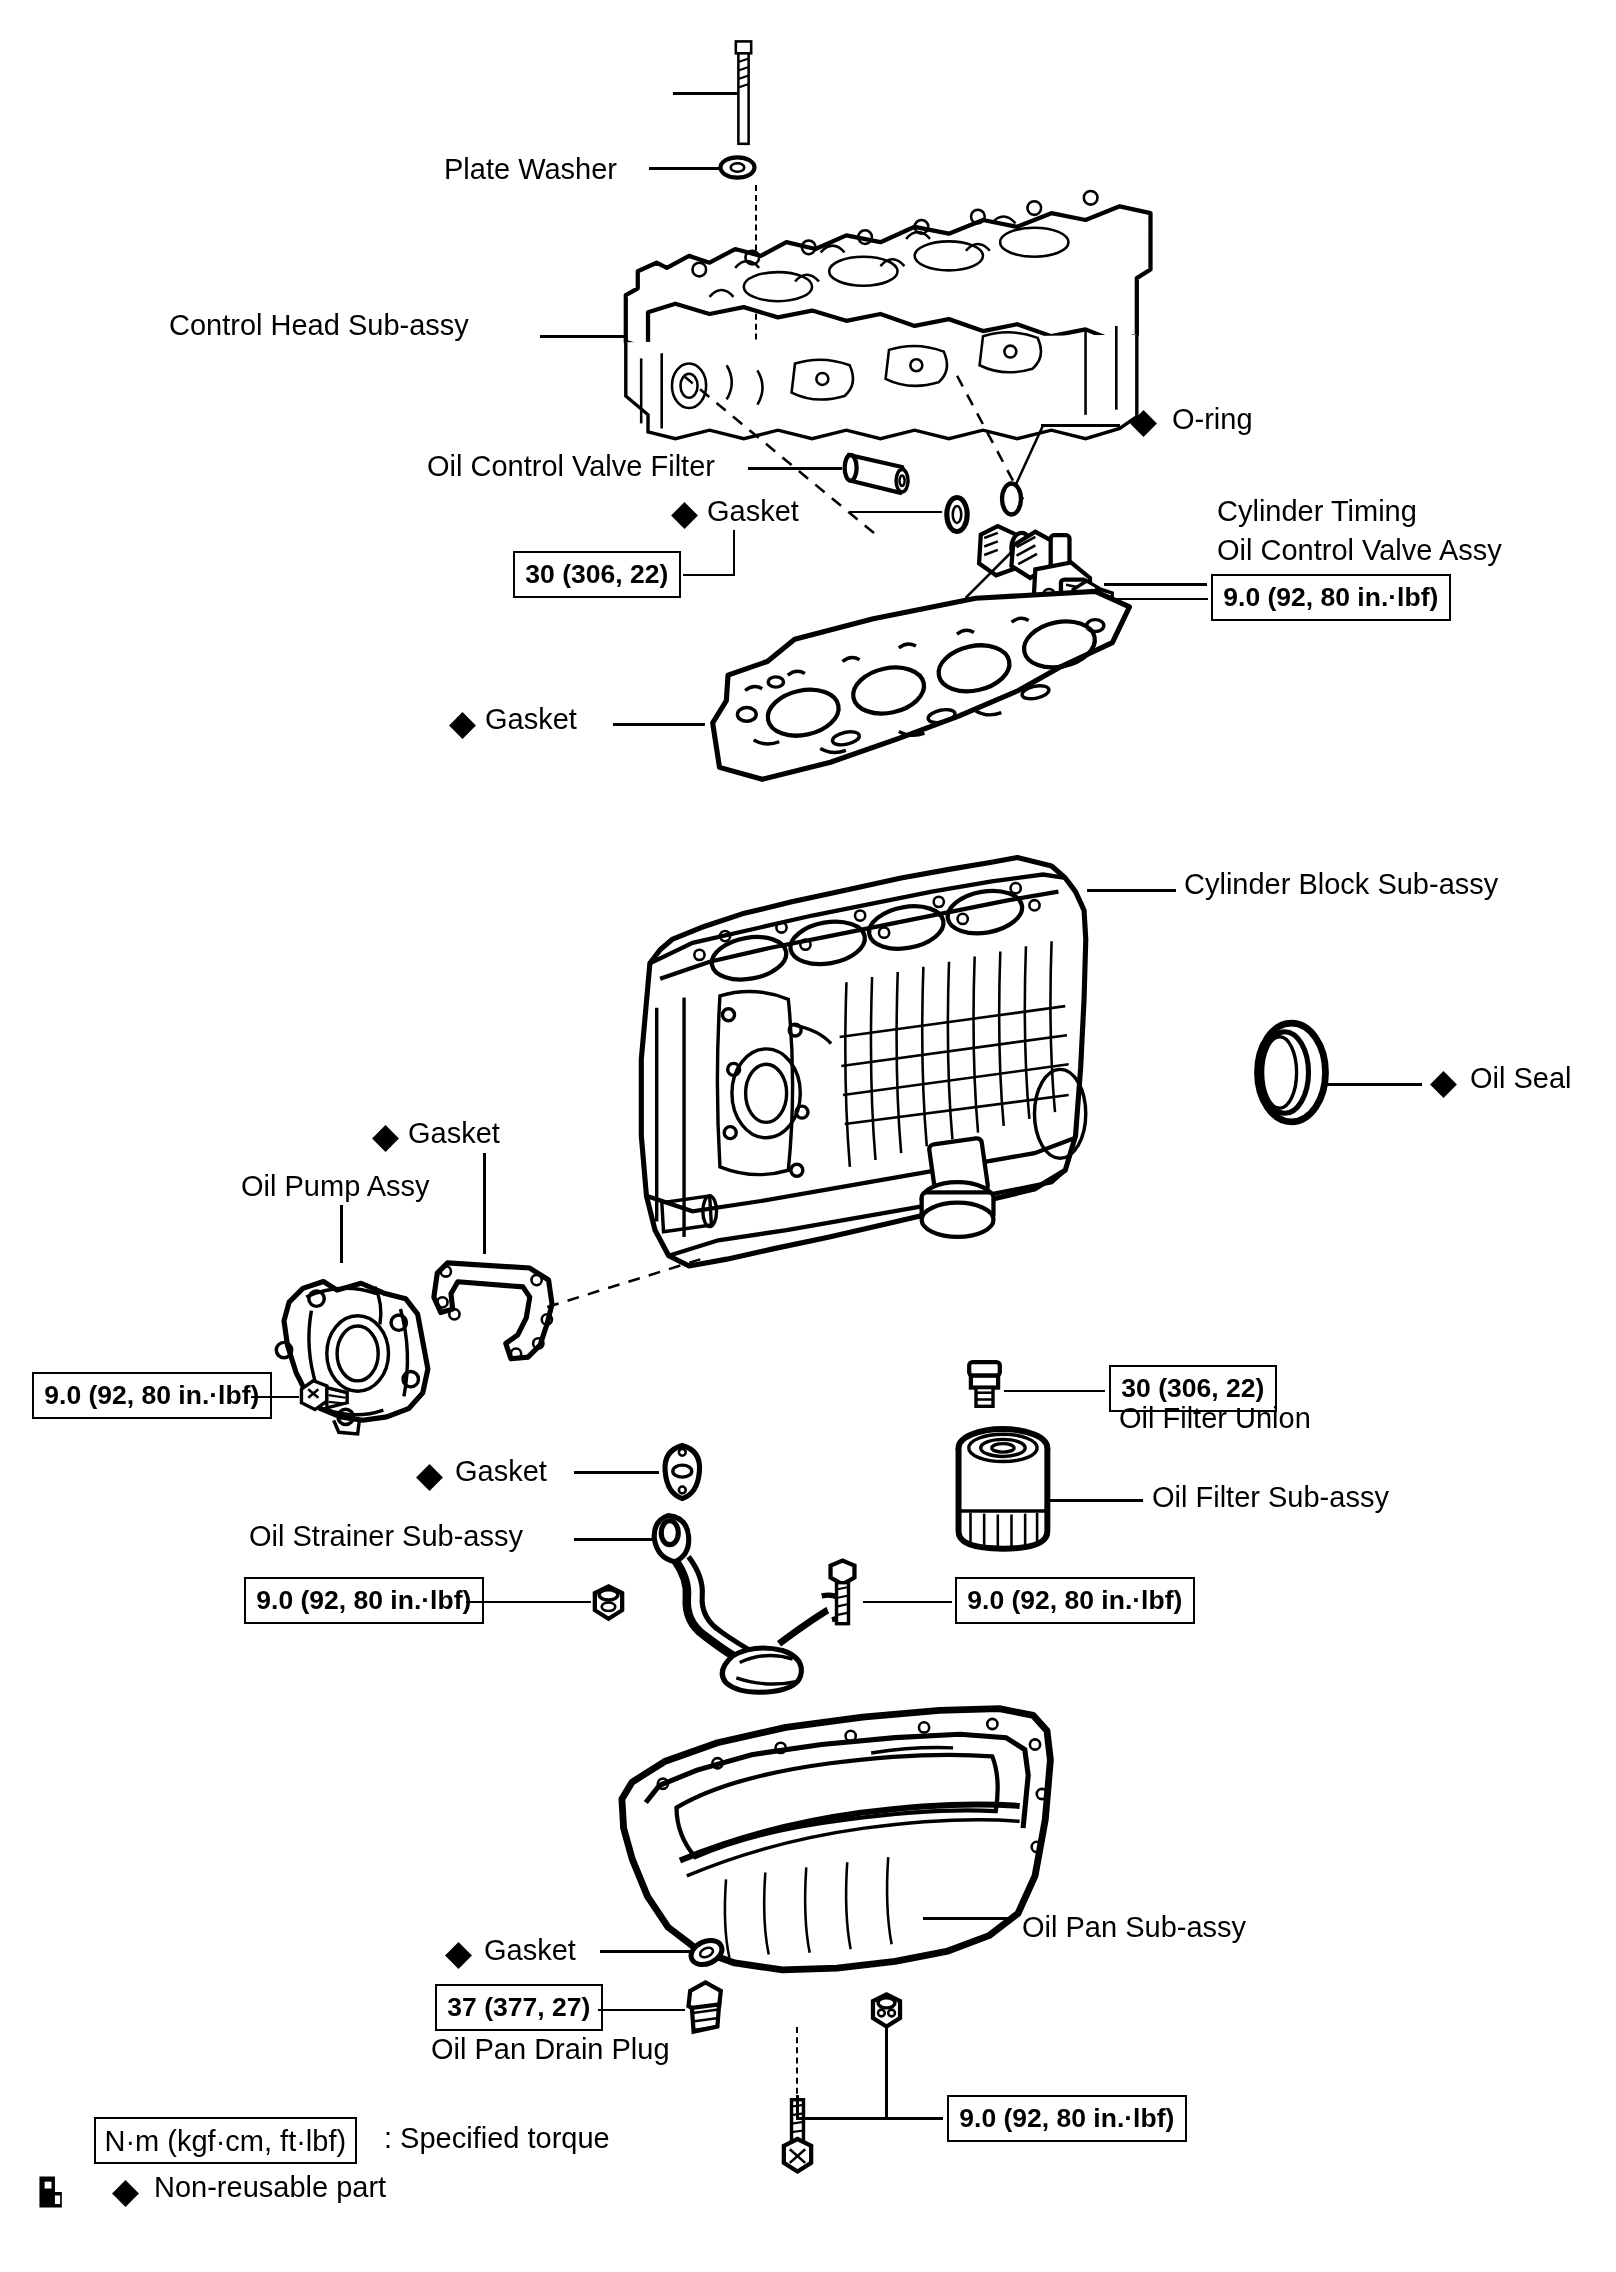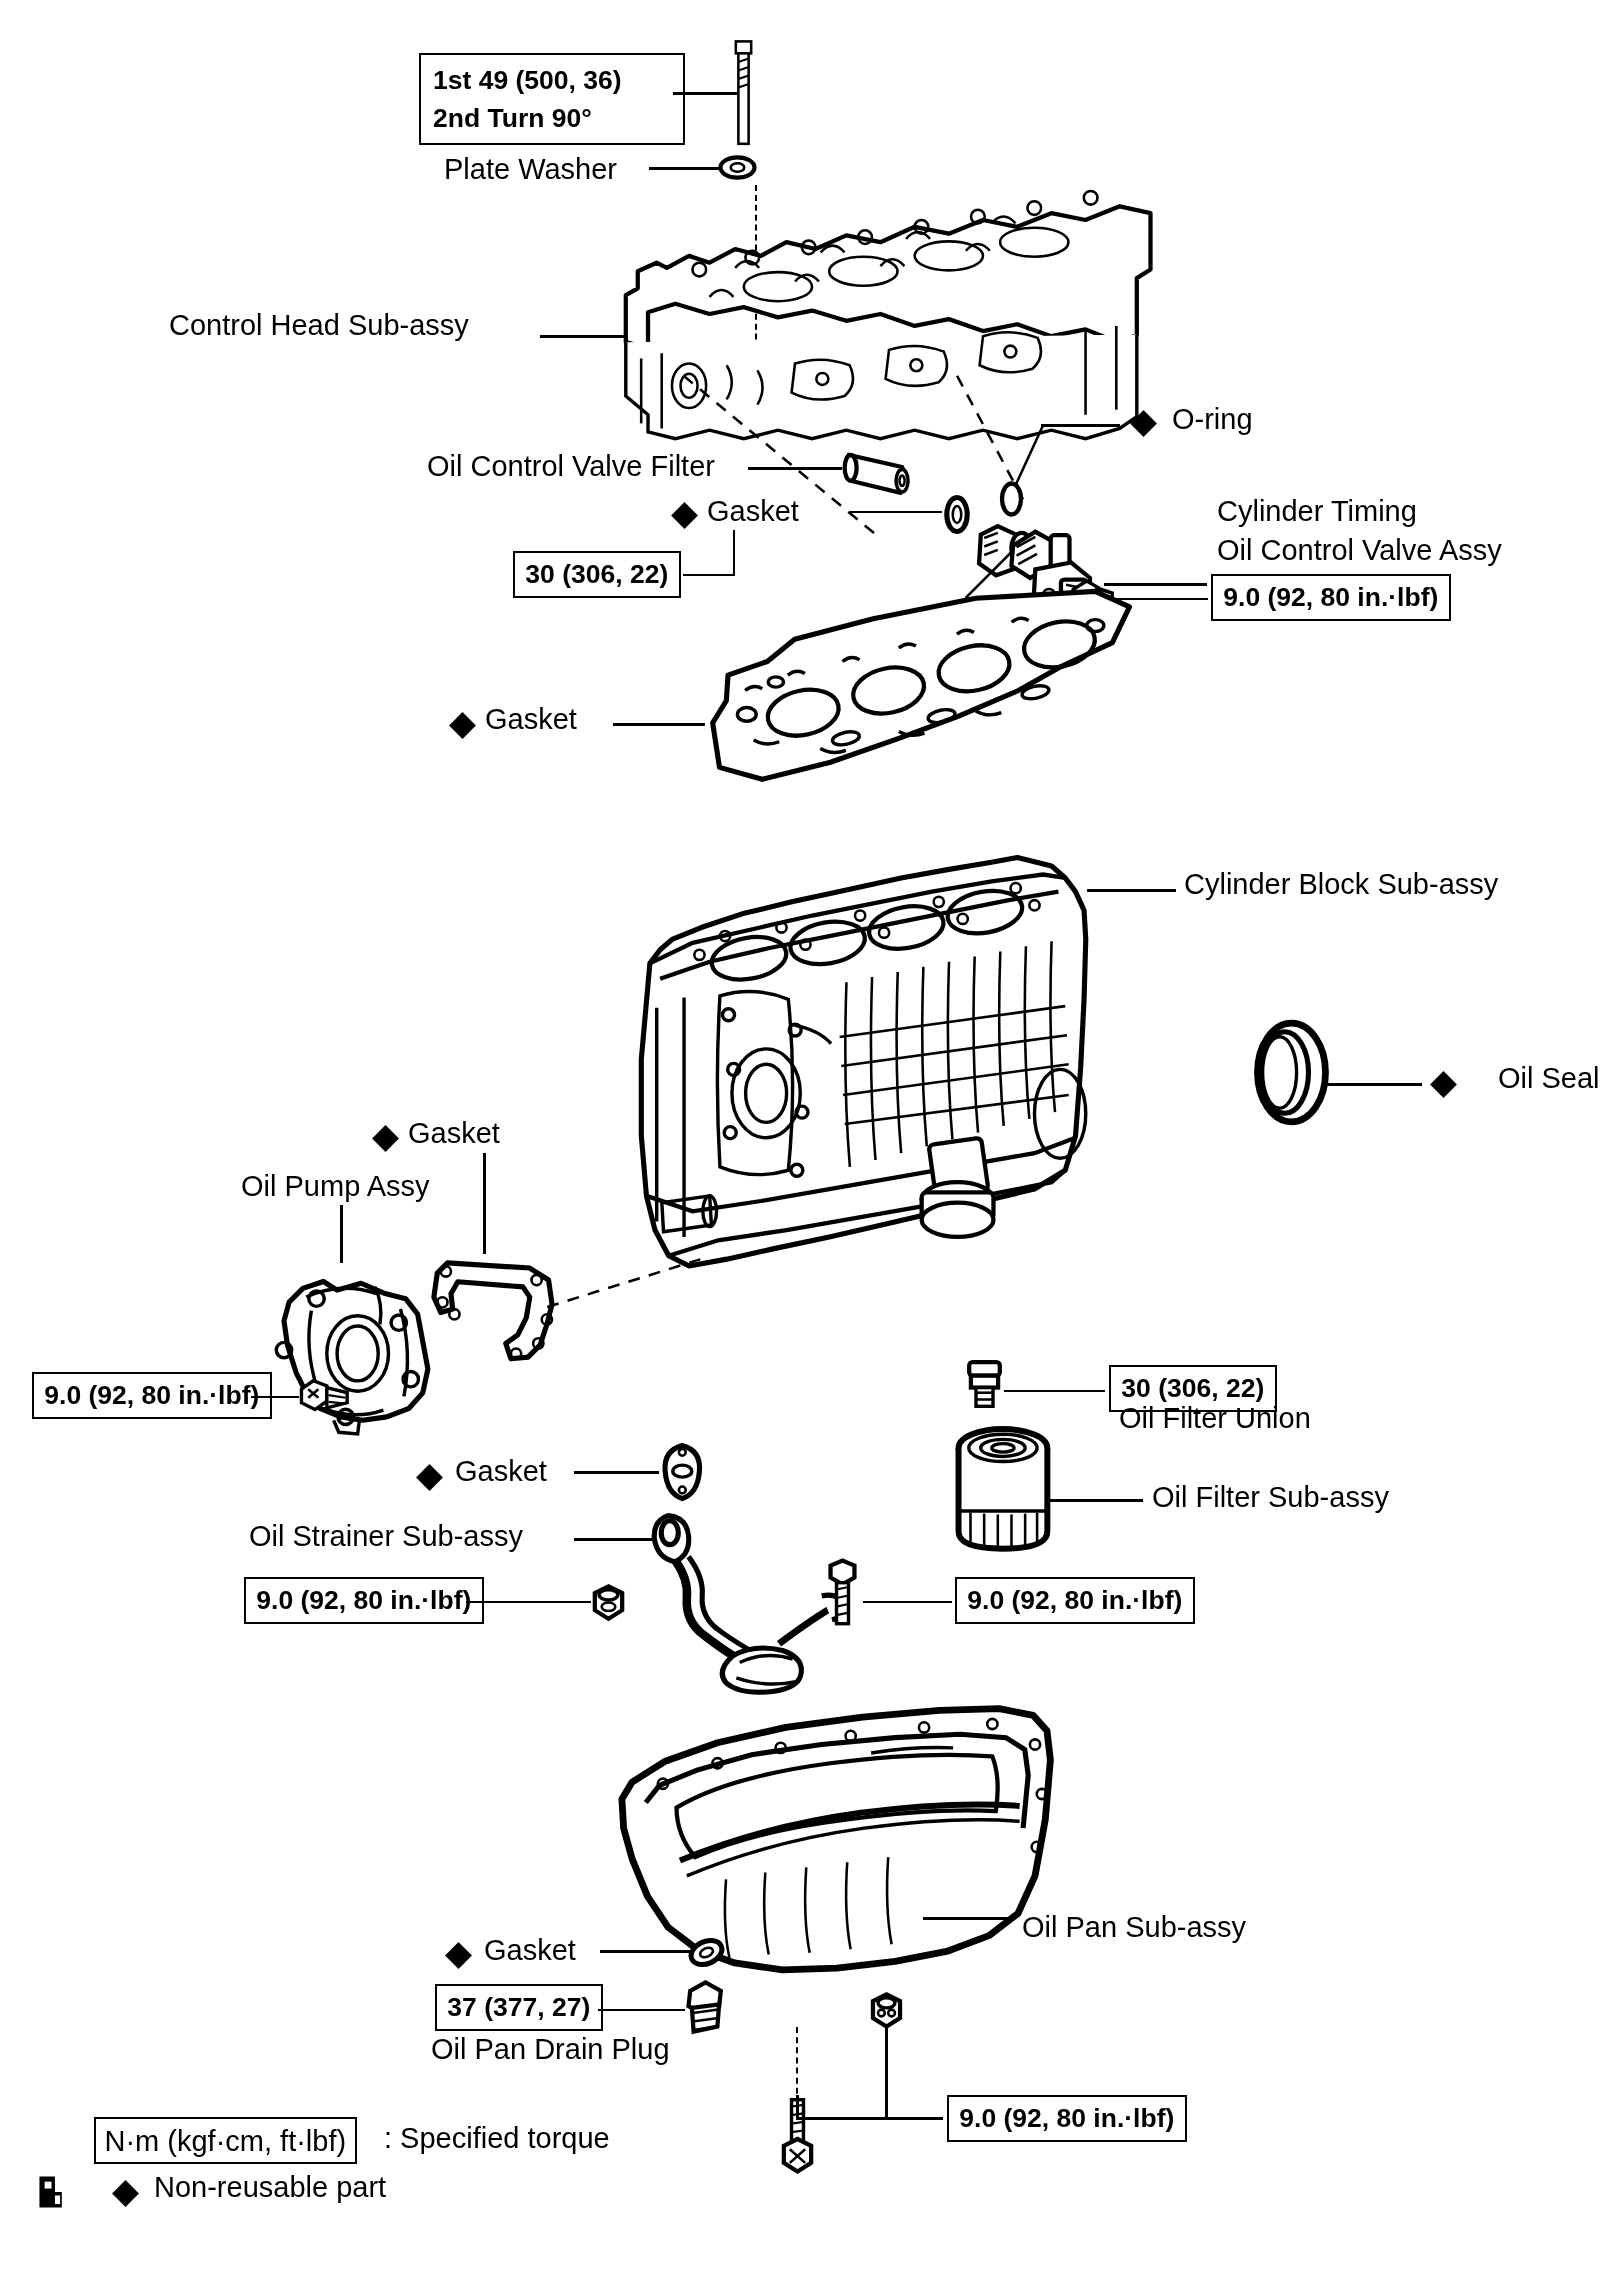--- a/index.html
+++ b/index.html
@@ -74,24 +74,20 @@
   .nonreuse-icon{
     position:absolute;
     width:29px;height:34px;
   }
 </style>
 </head>
 <body>
 
 <div id="page">
 
-  <div class="box two" style="left:419px;top:53px;width:238px;">
-    <div>1st 49 (500, 36)</div>
-    <div>2nd Turn 90°</div>
-  </div>
 
   <div class="ln h" style="left:673px;top:92px;width:68px;"></div>
   <div class="ln v" style="left:739px;top:51px;height:43px;"></div>
 
   <div class="art" style="left:722px;top:38px;">
     <svg width="43" height="128" viewBox="0 0 50 150">
       <rect x="16" y="4" width="18" height="14" fill="#fff" stroke="#000" stroke-width="3"></rect>
       <rect x="19" y="18" width="12" height="106" fill="#fff" stroke="#000" stroke-width="3"></rect>
       <g stroke="#000" stroke-width="2.5">
         <line x1="19" y1="28" x2="31" y2="24"></line>
@@ -392,21 +388,21 @@
       <g fill="#fff" stroke="#000" stroke-width="5">
         <rect x="400" y="336" width="62" height="62" rx="6" transform="rotate(-8 430 366)"></rect>
         <ellipse cx="430" cy="404" rx="42" ry="20"></ellipse>
         <rect x="388" y="396" width="84" height="32" rx="6"></rect>
         <ellipse cx="430" cy="428" rx="42" ry="20"></ellipse>
       </g>
     </svg>
   </div>
 
   <div class="diamond" style="left:1434px;top:1075px;"></div>
-  <div class="lbl" style="left:1470px;top:1061px;margin-left:28px;">Oil Seal</div>
+  <div class="lbl" style="left:1470px;top:1061px;">Oil Seal</div>
   <div class="ln h" style="left:1326px;top:1083px;width:96px;"></div>
   <div class="art" style="left:1249px;top:1017px;">
     <svg width="85" height="111" viewBox="0 0 100 130">
       <ellipse cx="50" cy="65" rx="40" ry="58" fill="#fff" stroke="#000" stroke-width="8"></ellipse>
       <ellipse cx="42" cy="65" rx="28" ry="48" fill="#fff" stroke="#000" stroke-width="6"></ellipse>
       <ellipse cx="36" cy="65" rx="20" ry="42" fill="#fff" stroke="#000" stroke-width="4"></ellipse>
     </svg>
   </div>
 
   <div class="diamond" style="left:376px;top:1129px;"></div>

